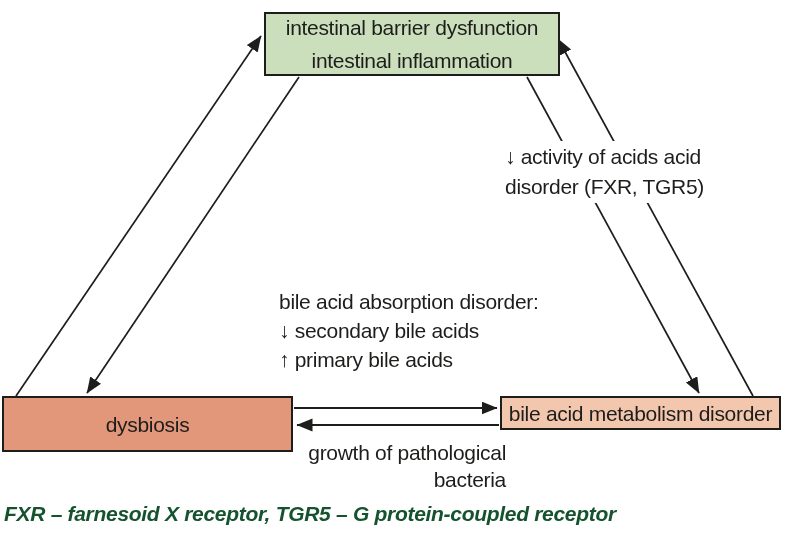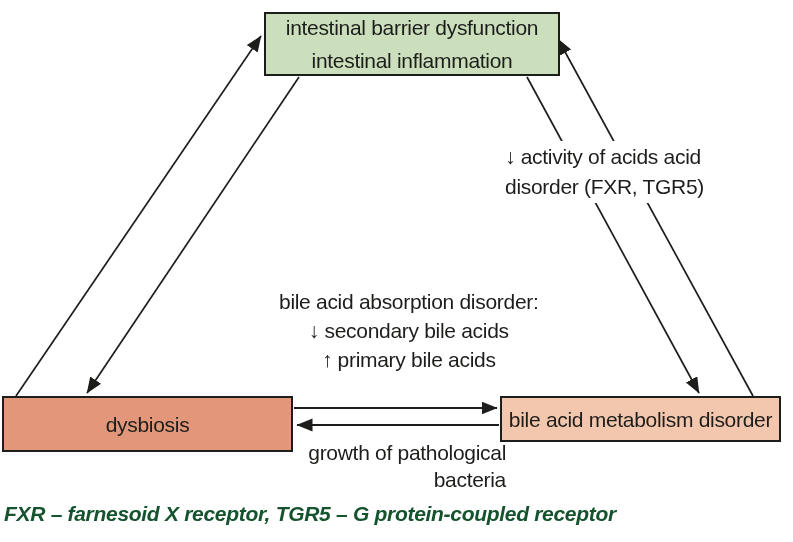--- a/index.html
+++ b/index.html
@@ -40,39 +40,39 @@
     background: #cbdfbc;
     justify-content: space-between;
   }
   .node-left {
     left: 2px; top: 396px;
     width: 291px; height: 56px;
     background: #e2967a;
   }
   .node-right {
     left: 500px; top: 396px;
-    width: 281px; height: 46px;
+    width: 281px; height: 34px;
     background: #f3c7ae;
   }
   .float-label {
     position: absolute;
     background: #ffffff;
     font-size: 21px;
     letter-spacing: -0.3px;
     line-height: 30px;
     padding: 1px 4px;
   }
   .label-receptors {
     left: 501px; top: 141px;
     text-align: left;
   }
   .label-absorption {
     left: 275px; top: 286px;
     line-height: 29px;
-    text-align: center;
+    text-align: left;
   }
   .label-growth {
     left: 280px; top: 438px;
     width: 222px;
     line-height: 27px;
     text-align: right;
     background: transparent;
   }
   .footnote {
     position: absolute;

